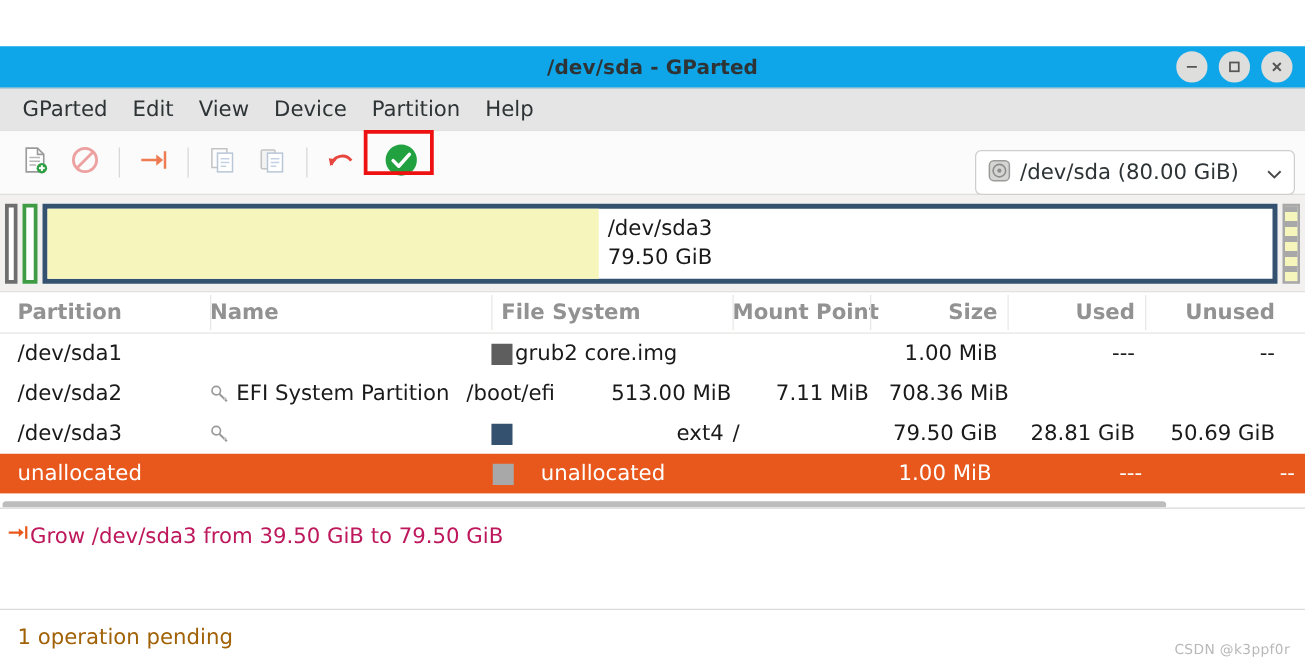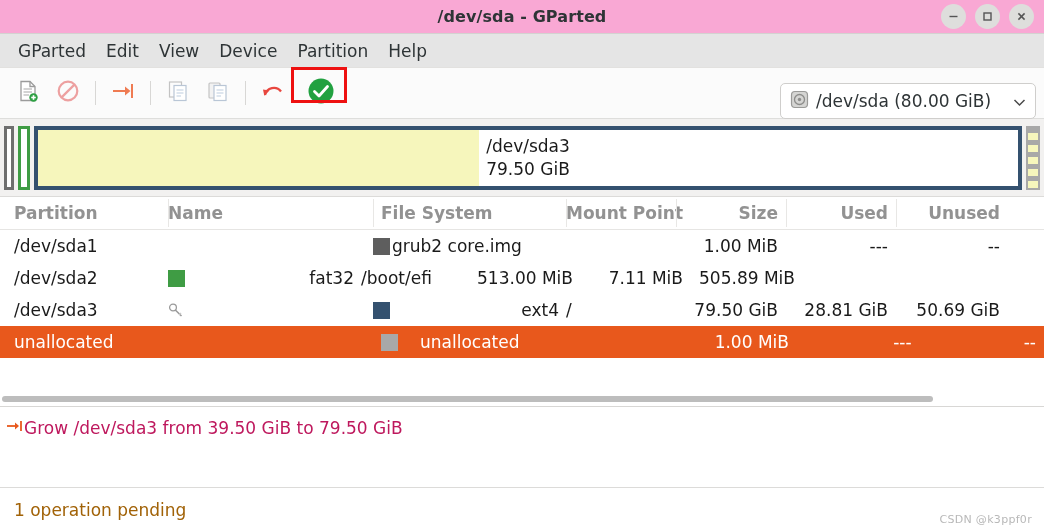--- a/index.html
+++ b/index.html
@@ -15,24 +15,25 @@
   .window {
     width: 1044px; height: 532px;
     display: flex; flex-direction: column;
     background: #ffffff;
     position: relative;
   }
 
   
   .titlebar {
     height: 33px; flex: 0 0 33px;
-    background: #f9a8d4;
+    background: #0ea5e9;
     border-bottom: 1px solid #d3d2d0;
     display: flex; align-items: center;
     position: relative;
+    margin-top: 37px;
   }
   .title-text {
     position: absolute; left: 0; right: 0;
     text-align: center;
     font-size: 16px; font-weight: bold;
     color: #2e3436;
     letter-spacing: 0.1px;
   }
   .win-buttons {
     position: absolute; right: 10px; top: 0; bottom: 0;
@@ -200,21 +201,21 @@
   .trow.selected {
     background: #e8581c;
     color: #ffffff;
     gap: 24px;
   }
   .cell { box-sizing: border-box; white-space: nowrap; overflow: hidden; }
 
   
   .c-part   { width: 168px; padding-left: 14px; }
   .c-name   { width: 205px; display:flex; align-items:center; gap:5px; }
-  .c-fs     { width: 193px; display:flex; align-items:center; }
+  .c-fs     { width: 193px; display:flex; align-items:center;margin-left:20px; }
   .c-fs .fslabel { flex:1; text-align:right; padding-right: 7px; }
   .c-mount  { width: 110px; text-align: left; }
   .c-size   { width: 110px; text-align: right; padding-right: 8px; }
   .c-used   { width: 110px; text-align: right; padding-right: 8px; }
   .c-unused { width: 112px; text-align: right; padding-right: 8px; }
 
   .thead .c-part   { width:168px; padding-left:14px; text-align:left; }
   .thead .c-name   { width:205px; text-align:left; display:block; }
   .thead .c-fs     { width:193px; text-align:left; display:block; padding-left: 8px;}
   .thead .c-mount  { width:110px; text-align:left; }
@@ -450,28 +451,34 @@
         <span class="fslabel" style="text-align:left;padding-left:2px;padding-right:0">grub2 core.img</span>
       </div>
       <div class="cell c-mount"></div>
       <div class="cell c-size">1.00 MiB</div>
       <div class="cell c-used">---</div>
       <div class="cell c-unused">--</div>
     </div>
 
     <div class="trow">
       <div class="cell c-part">/dev/sda2</div>
-      <div class="cell c-fs">
-        <span class="swatch" style="background:#3f9c44"></span>
-        <span class="fslabel">fat32</span>
+      <div class="cell c-name">
+        <span class="keyicon">
+          <svg width="16" height="16" viewBox="0 0 16 16">
+            <circle cx="5" cy="5.5" r="3.4" fill="none" stroke="#9a9a9a" stroke-width="1.3"></circle>
+            <line x1="7.3" y1="8" x2="13.5" y2="14" stroke="#9a9a9a" stroke-width="1.6"></line>
+            <line x1="11" y1="13" x2="13" y2="11" stroke="#c9c9c9" stroke-width="1.3"></line>
+          </svg>
+        </span>
+        <span>EFI System Partition</span>
       </div>
       <div class="cell c-mount">/boot/efi</div>
       <div class="cell c-size">513.00 MiB</div>
       <div class="cell c-used">7.11 MiB</div>
-      <div class="cell c-unused">505.89 MiB</div>
+      <div class="cell c-unused">708.36 MiB</div>
     </div>
 
     <div class="trow">
       <div class="cell c-part">/dev/sda3</div>
       <div class="cell c-name">
         <span class="keyicon">
           <svg width="16" height="16" viewBox="0 0 16 16">
             <circle cx="5" cy="5.5" r="3.4" fill="none" stroke="#9a9a9a" stroke-width="1.3"></circle>
             <line x1="7.3" y1="8" x2="13.5" y2="14" stroke="#9a9a9a" stroke-width="1.6"></line>
             <line x1="11" y1="13" x2="13" y2="11" stroke="#c9c9c9" stroke-width="1.3"></line>

